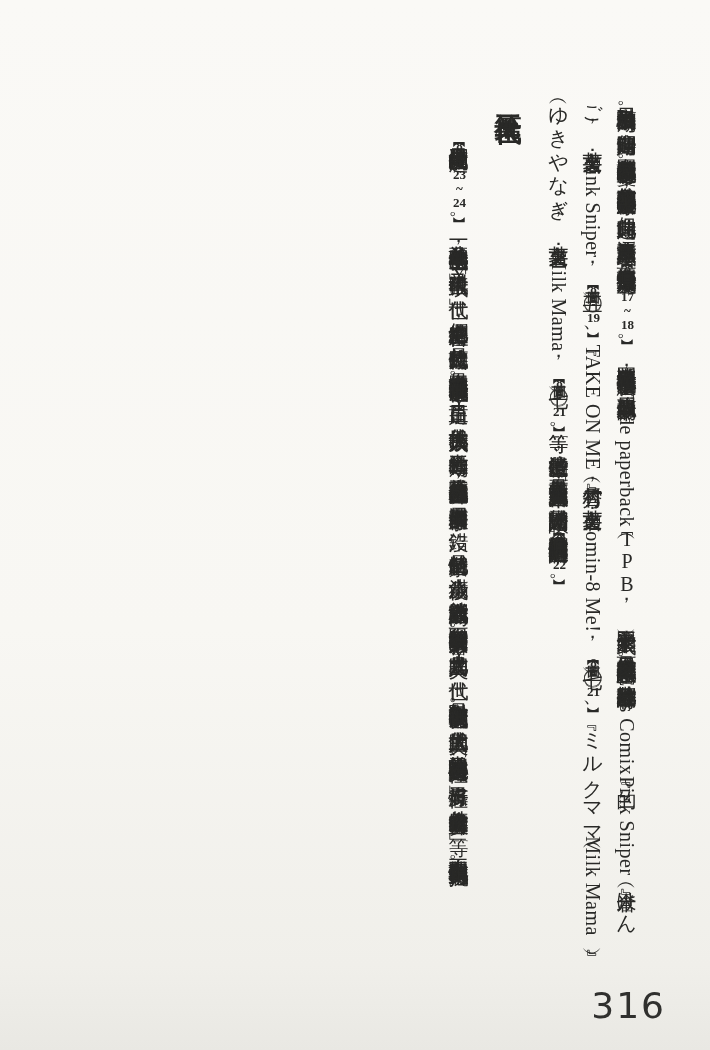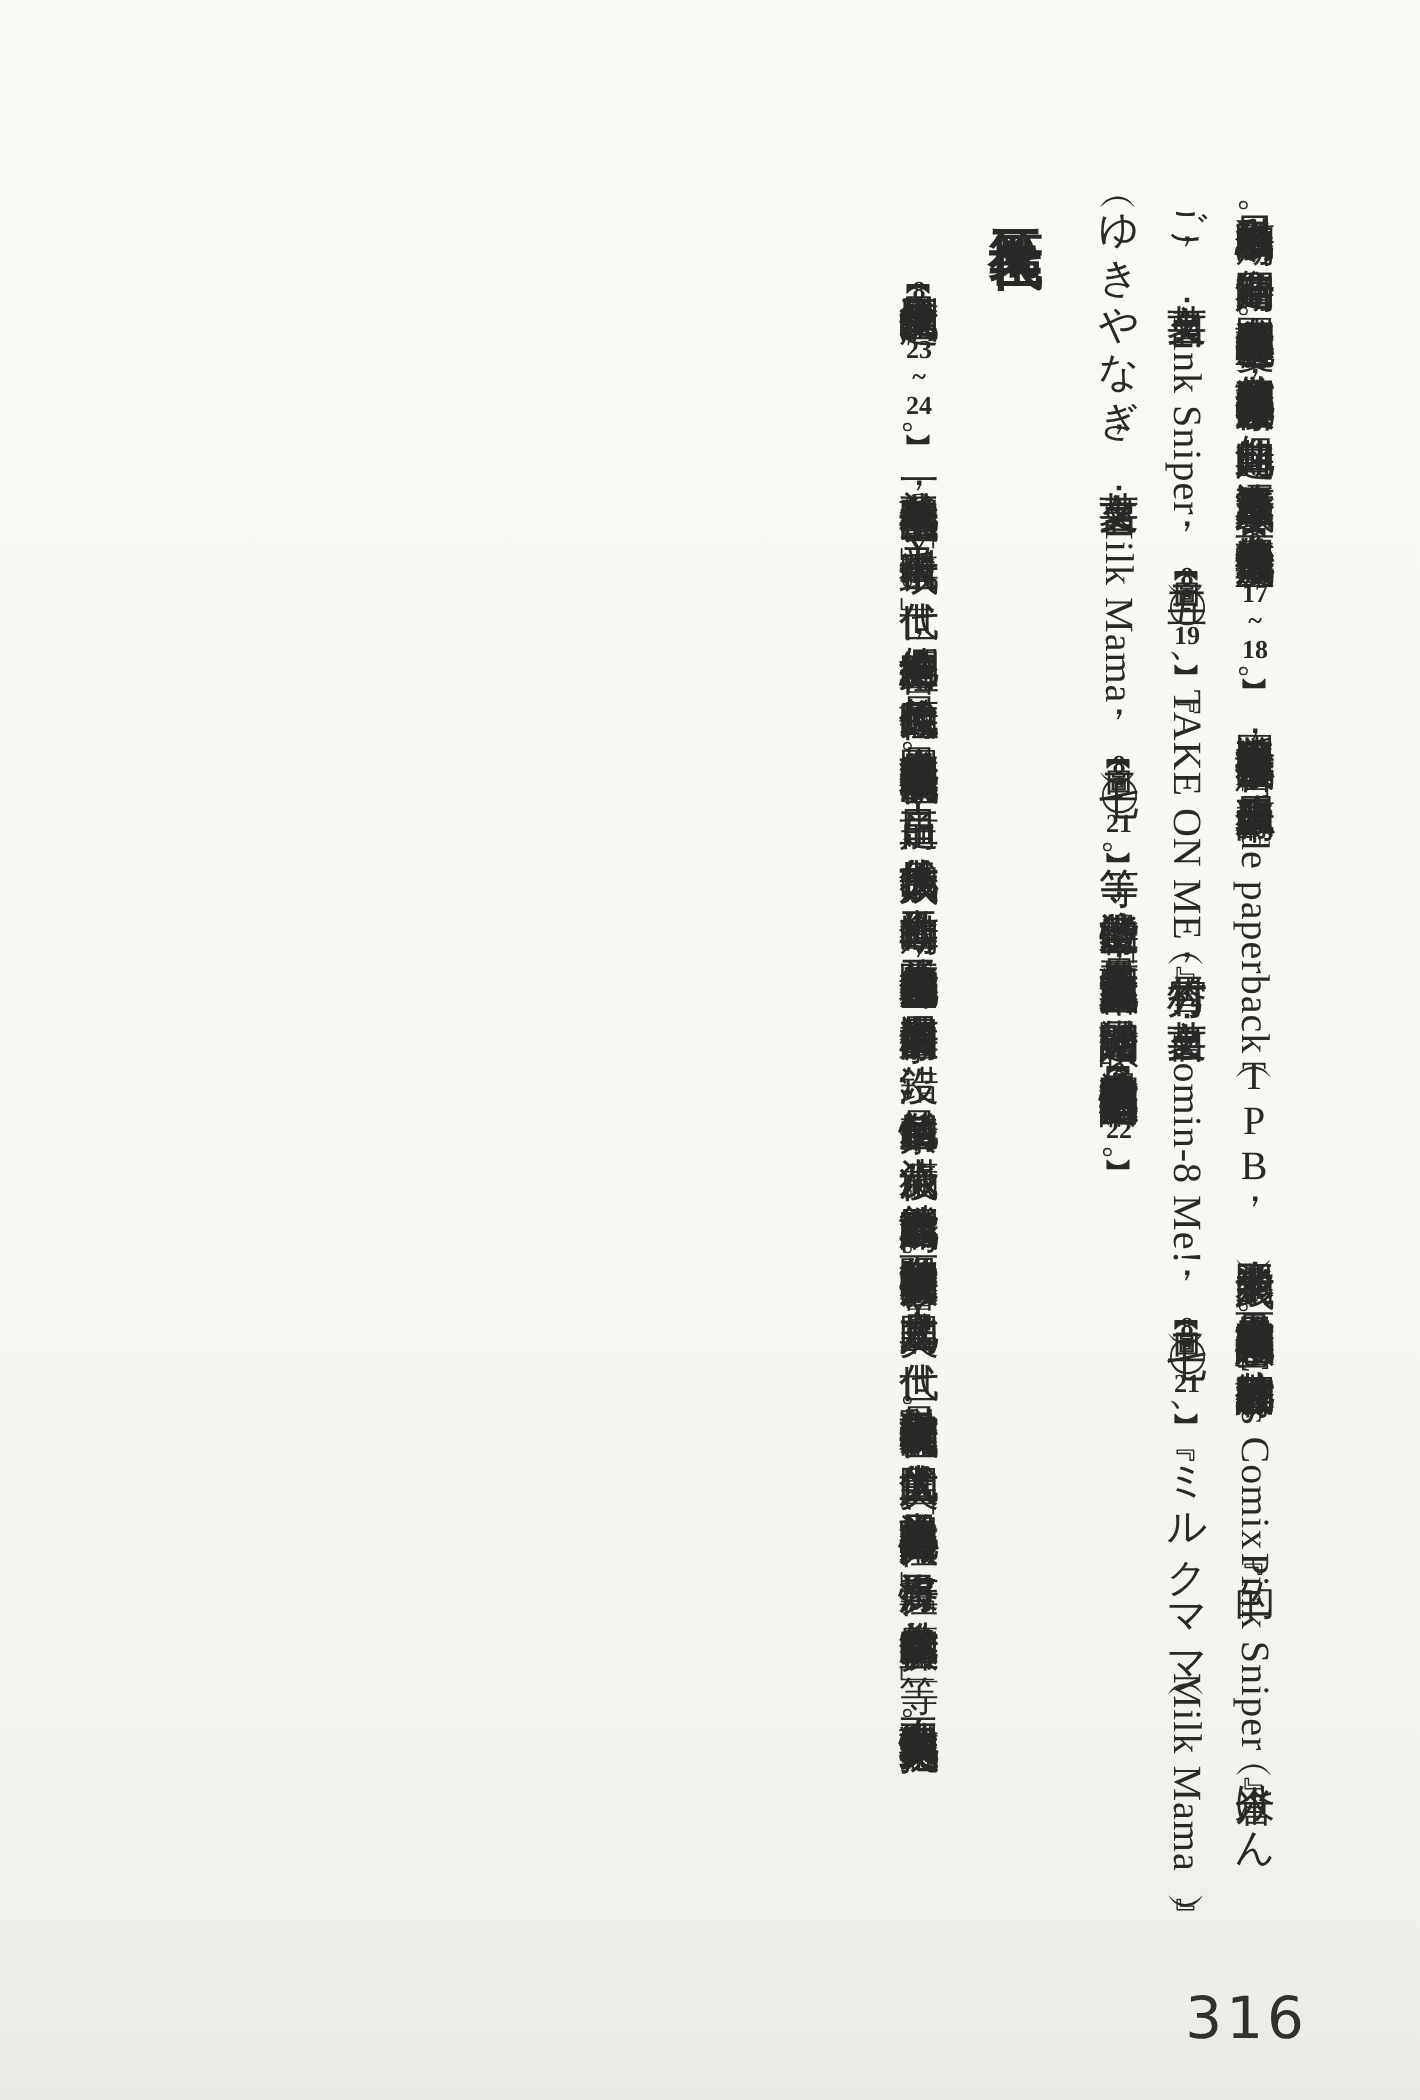--- a/index.html
+++ b/index.html
@@ -51,25 +51,25 @@
     letter-spacing: 0;
     line-height: inherit;
   }
   .ref .tcy {
     text-combine-upright: all;
     -webkit-text-combine: horizontal;
   }
   .up { text-orientation: upright; }
   .page-number {
     position: absolute;
-    right: 56px;
+    right: 44px;
     bottom: 24px;
     writing-mode: horizontal-tb;
     font-family: "DejaVu Sans", "Liberation Sans", sans-serif;
-    font-size: 29px;
+    font-size: 36px;
     font-weight: 500;
     letter-spacing: 2px;
     color: #30302e;
   }
 </style>
 </head>
 <body>
 
 <div class="page">
   <div class="page-body">

